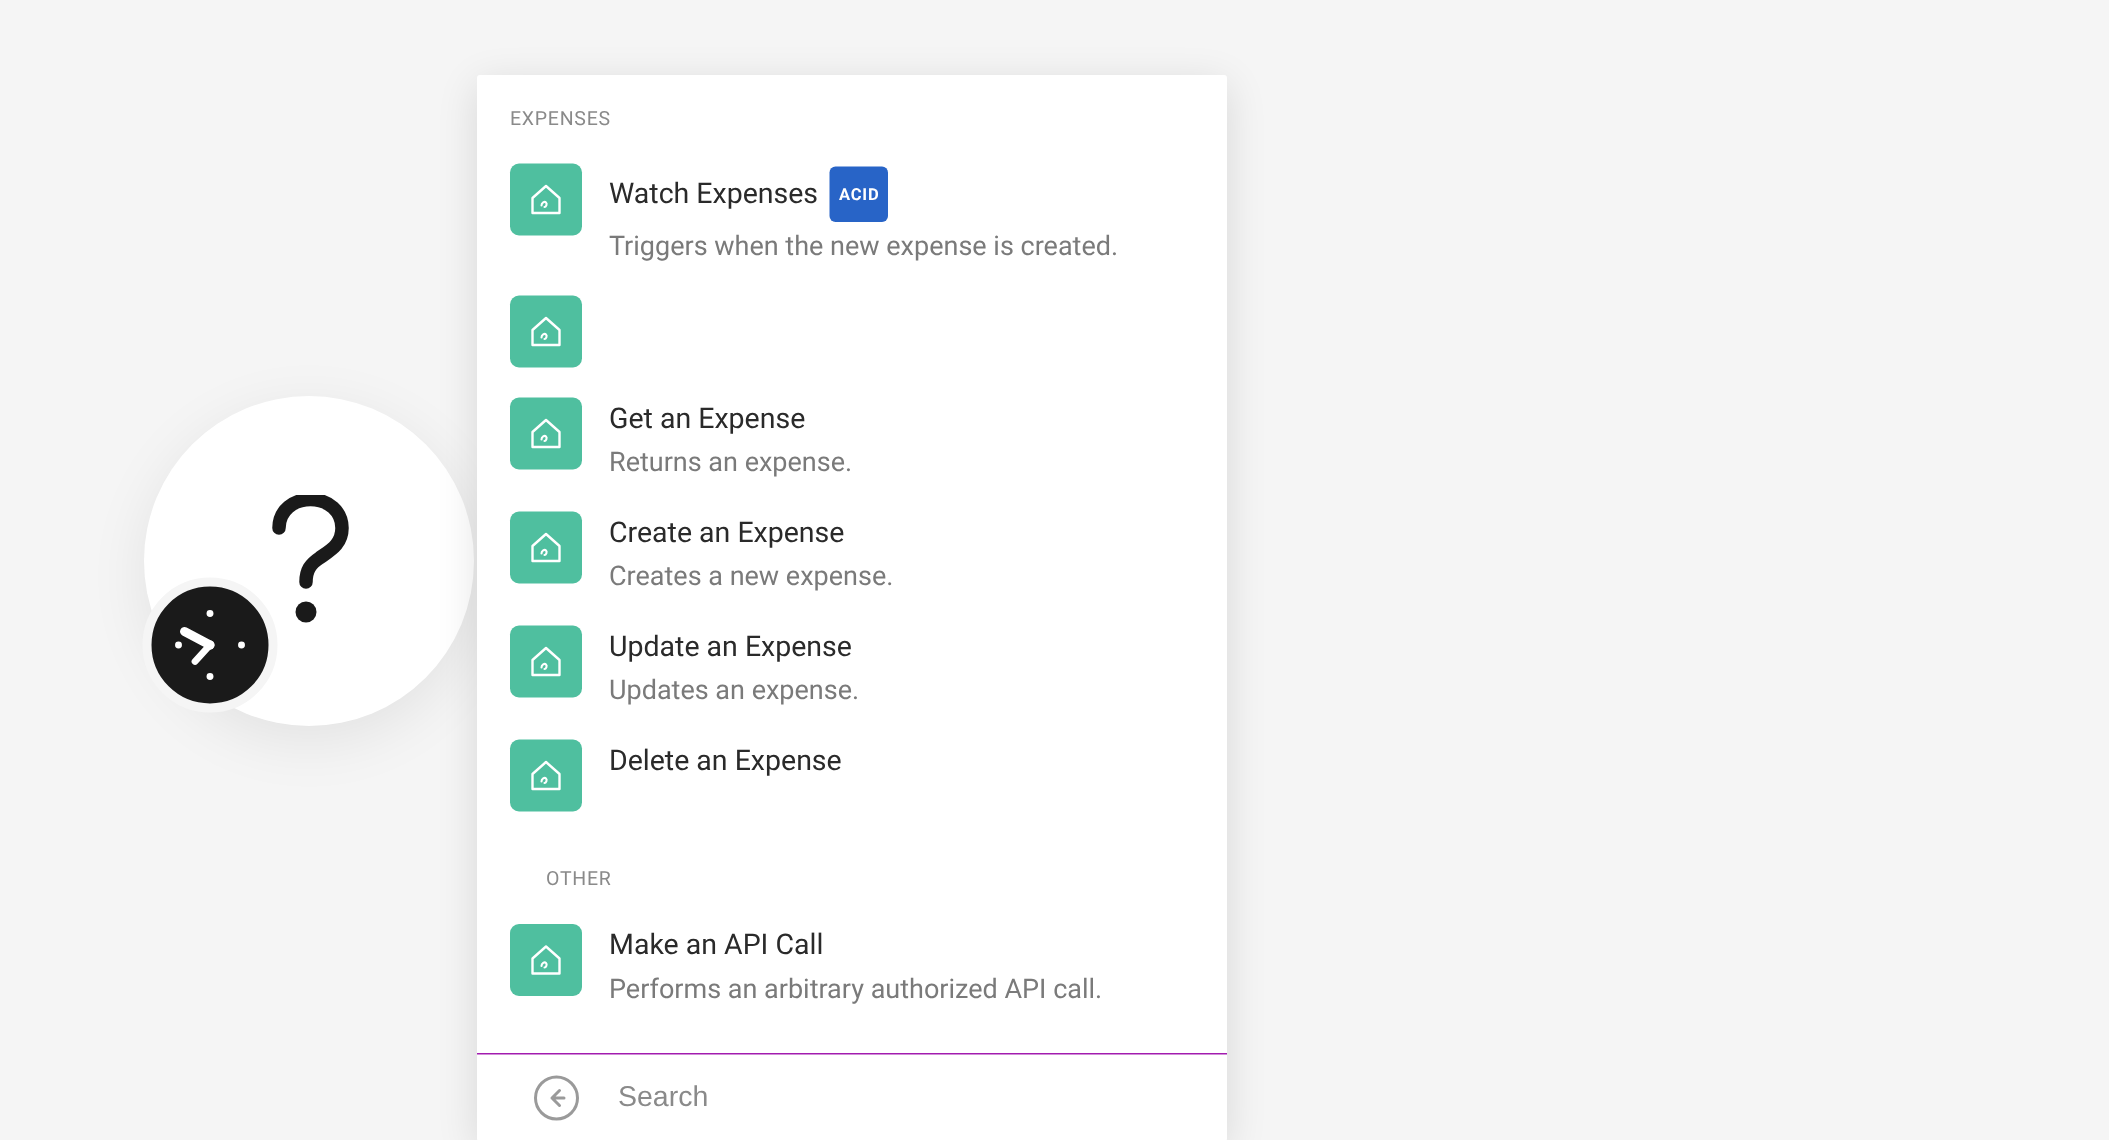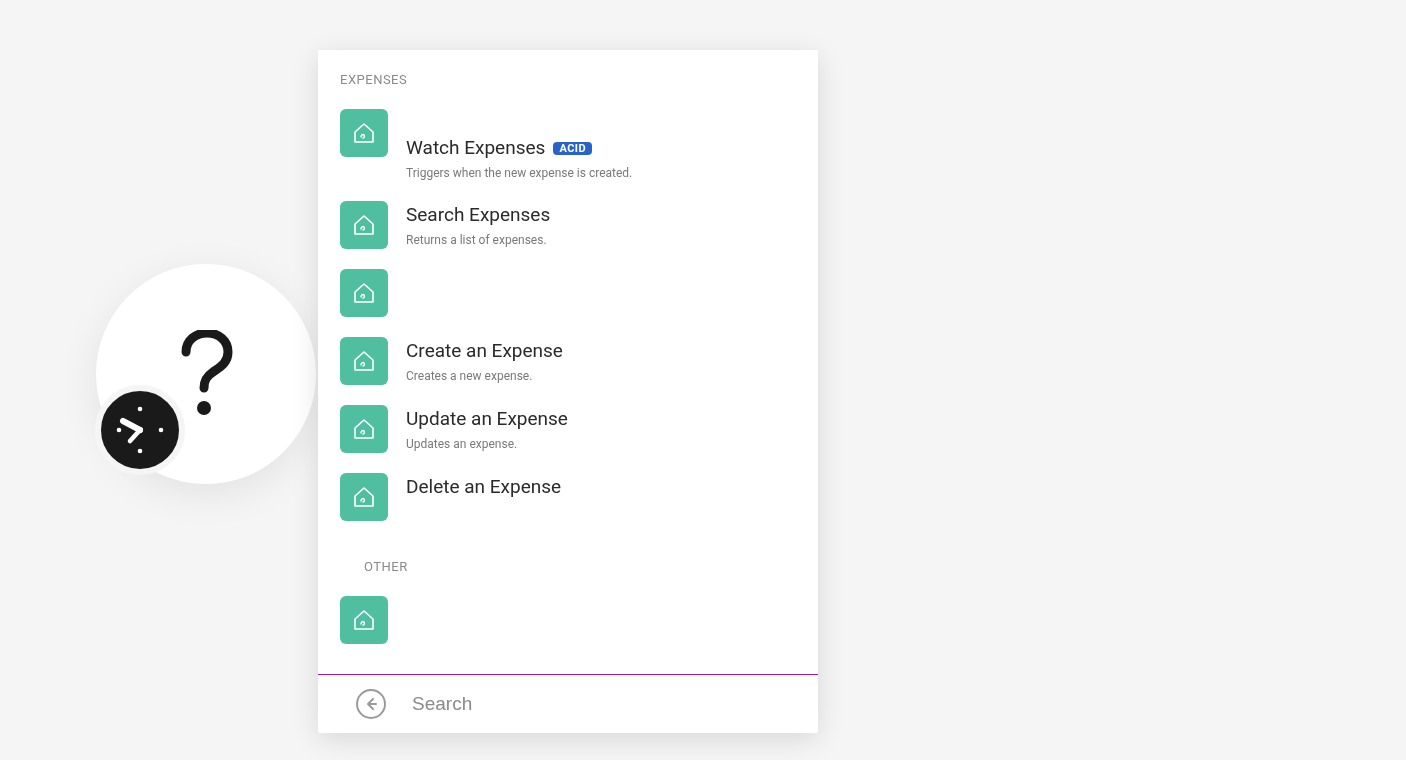--- a/index.html
+++ b/index.html
@@ -71,39 +71,39 @@
       width: 48px;
       height: 48px;
       border-radius: 6px;
       background: #4fbf9f;
       flex-shrink: 0;
       display: flex;
       align-items: center;
       justify-content: center;
     }
     .item-text { flex: 1; padding-top: 2px; }
-    .item-title-row { display: flex; align-items: center; gap: 8px; margin-top: 25px; }
+    .item-title-row { display: flex; align-items: center; gap: 8px; }
     .item-title {
       font-size: 19px;
       color: #2a2a2a;
       font-weight: 400;
       line-height: 1.3;
     }
     .badge {
       display: inline-block;
       font-size: 11px;
       font-weight: 700;
       color: #fff;
       background: #2864c7;
-      padding: 0 6px;
+      padding: 12px 6px;
       border-radius: 4px;
       letter-spacing: 0.5px;
     }
     .item-desc {
-      font-size: 12px;
+      font-size: 18px;
       color: #7a7a7a;
       margin-top: 4px;
       line-height: 1.4;
     }
     .search-bar {
       border-top: 1px solid #a21caf;
       padding: 14px 38px;
       display: flex;
       align-items: center;
       gap: 26px;
@@ -172,32 +172,32 @@
       </div>
     </div>
 
     <div class="list-item">
       <div class="app-icon">
         <svg width="28" height="28" viewBox="0 0 28 28">
           <path d="M5 13 L14 5 L23 13 V23 H5 Z" fill="none" stroke="#fff" stroke-width="1.6" stroke-linejoin="round"></path>
           <path d="M11 18 C11 16 13 15 14 16 C15 17 14 19 13 19" fill="none" stroke="#fff" stroke-width="1.4" stroke-linecap="round"></path>
         </svg>
       </div>
-      <div class="item-text">
-        <div class="item-title">Search Expenses</div>
-        <div class="item-desc">Returns a list of expenses.</div>
-      </div>
-    </div>
-
-    <div class="list-item">
-      <div class="app-icon">
-        <svg width="28" height="28" viewBox="0 0 28 28">
-          <path d="M5 13 L14 5 L23 13 V23 H5 Z" fill="none" stroke="#fff" stroke-width="1.6" stroke-linejoin="round"></path>
-          <path d="M11 18 C11 16 13 15 14 16 C15 17 14 19 13 19" fill="none" stroke="#fff" stroke-width="1.4" stroke-linecap="round"></path>
-        </svg>
+    </div>
+
+    <div class="list-item">
+      <div class="app-icon">
+        <svg width="28" height="28" viewBox="0 0 28 28">
+          <path d="M5 13 L14 5 L23 13 V23 H5 Z" fill="none" stroke="#fff" stroke-width="1.6" stroke-linejoin="round"></path>
+          <path d="M11 18 C11 16 13 15 14 16 C15 17 14 19 13 19" fill="none" stroke="#fff" stroke-width="1.4" stroke-linecap="round"></path>
+        </svg>
+      </div>
+      <div class="item-text">
+        <div class="item-title">Get an Expense</div>
+        <div class="item-desc">Returns an expense.</div>
       </div>
     </div>
 
     <div class="list-item">
       <div class="app-icon">
         <svg width="28" height="28" viewBox="0 0 28 28">
           <path d="M5 13 L14 5 L23 13 V23 H5 Z" fill="none" stroke="#fff" stroke-width="1.6" stroke-linejoin="round"></path>
           <path d="M11 18 C11 16 13 15 14 16 C15 17 14 19 13 19" fill="none" stroke="#fff" stroke-width="1.4" stroke-linecap="round"></path>
         </svg>
       </div>
@@ -233,20 +233,24 @@
     </div>
 
     <div class="section-header other">OTHER</div>
 
     <div class="list-item">
       <div class="app-icon">
         <svg width="28" height="28" viewBox="0 0 28 28">
           <path d="M5 13 L14 5 L23 13 V23 H5 Z" fill="none" stroke="#fff" stroke-width="1.6" stroke-linejoin="round"></path>
           <path d="M11 18 C11 16 13 15 14 16 C15 17 14 19 13 19" fill="none" stroke="#fff" stroke-width="1.4" stroke-linecap="round"></path>
         </svg>
+      </div>
+      <div class="item-text">
+        <div class="item-title">Make an API Call</div>
+        <div class="item-desc">Performs an arbitrary authorized API call.</div>
       </div>
     </div>
 
   </div>
 
   <div class="search-bar">
     <div class="back-btn">
       <svg width="16" height="16" viewBox="0 0 16 16">
         <path d="M10 3 L5 8 L10 13 M5 8 H13" fill="none" stroke="#9a9a9a" stroke-width="2" stroke-linecap="round" stroke-linejoin="round"></path>
       </svg>

